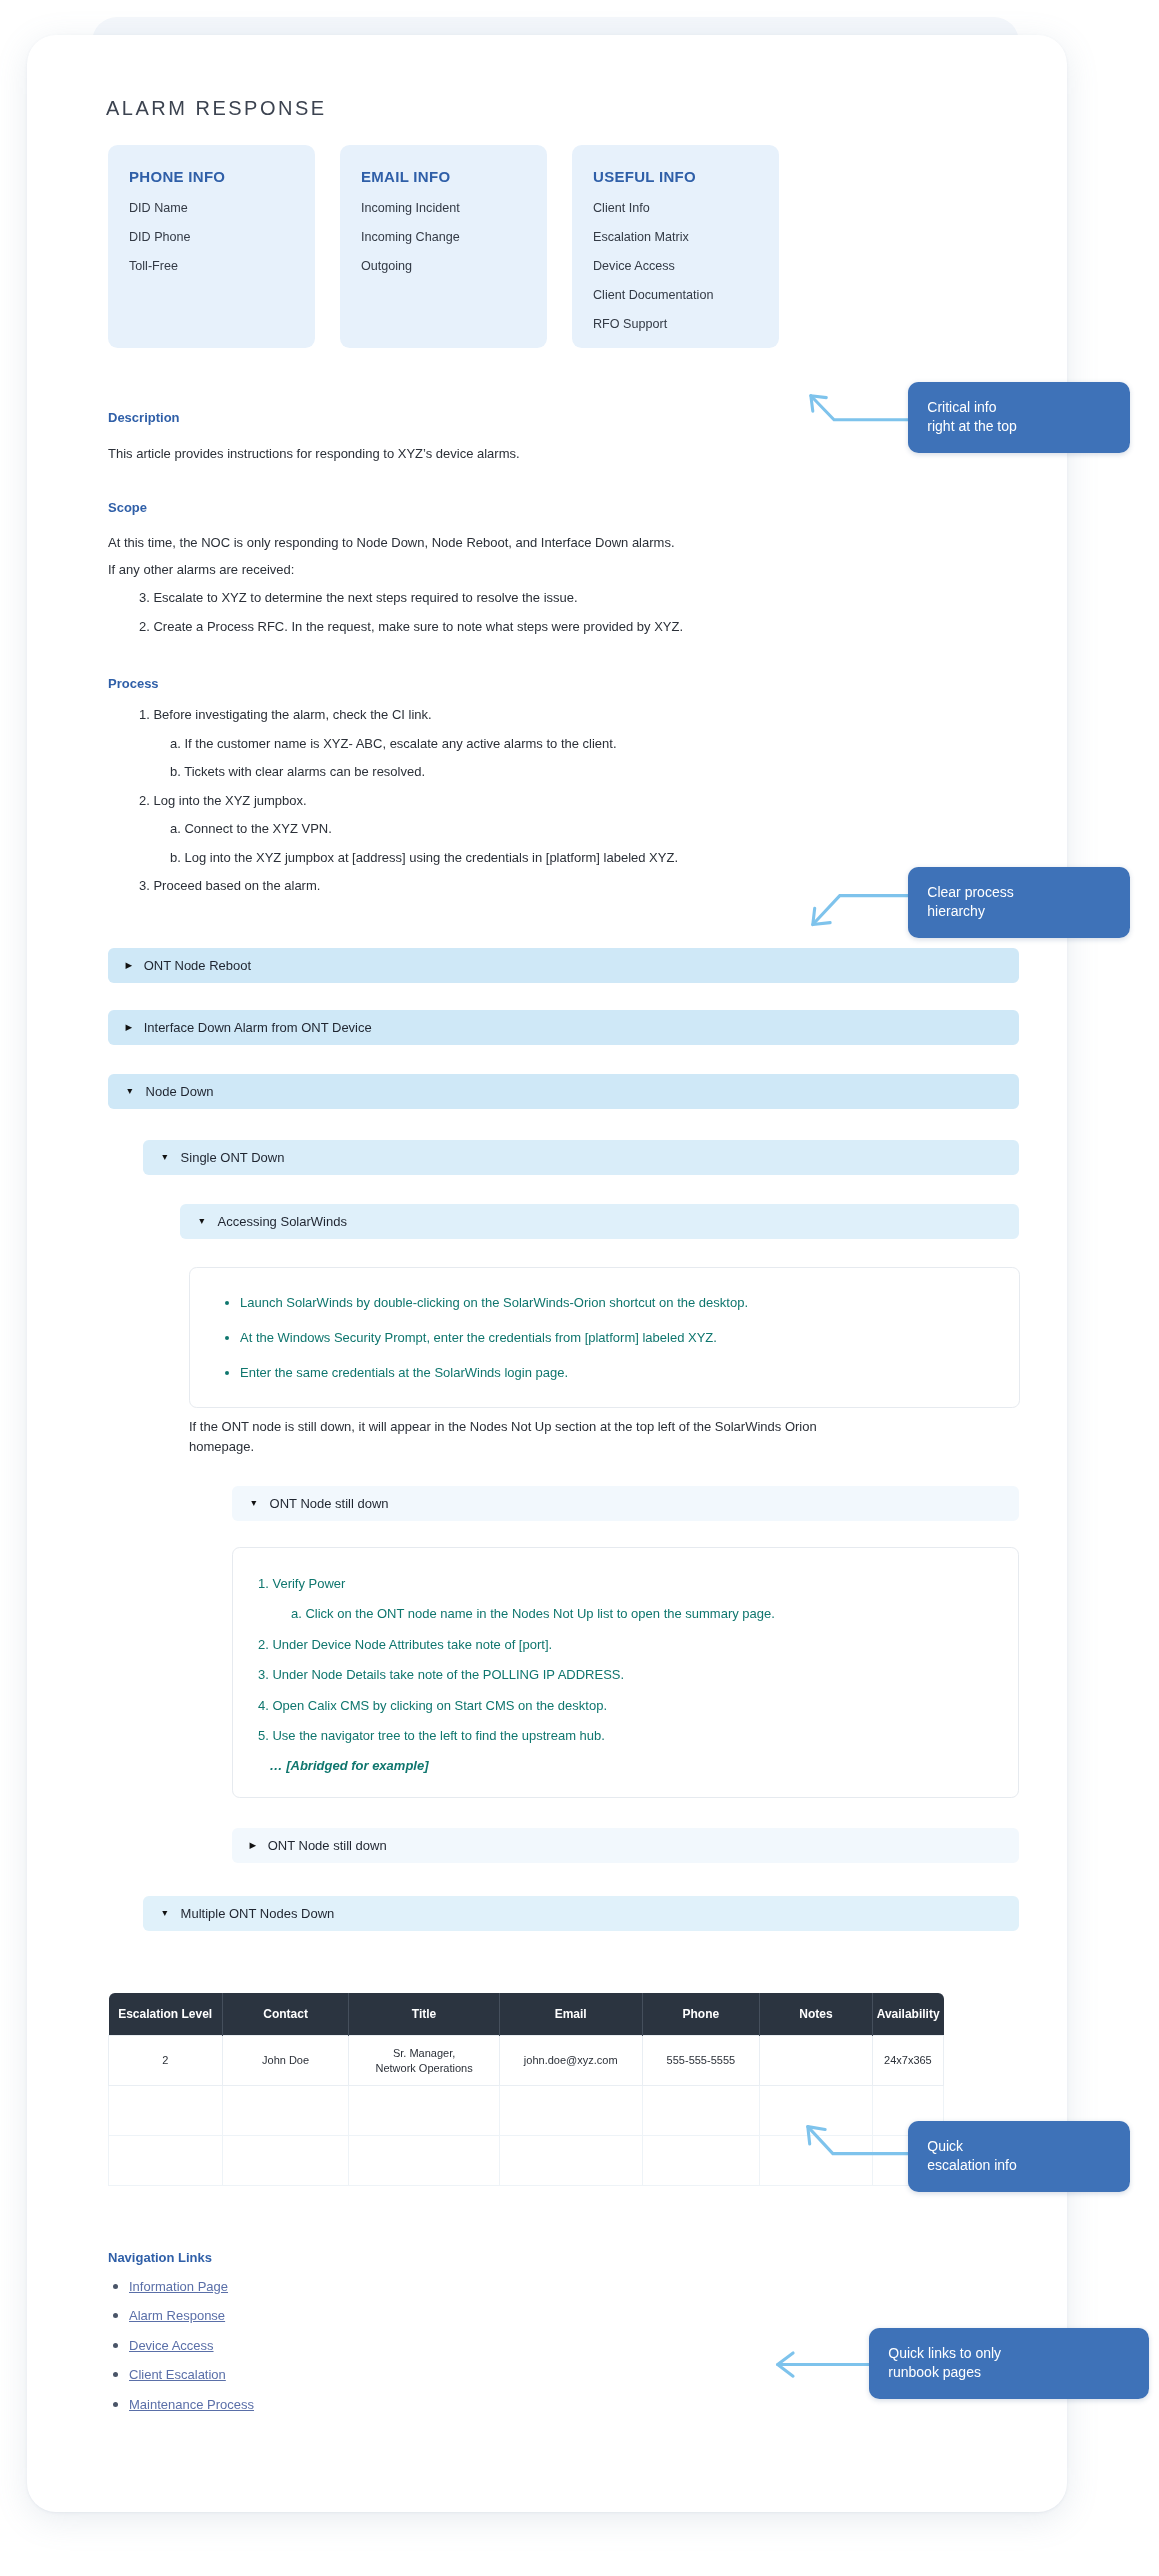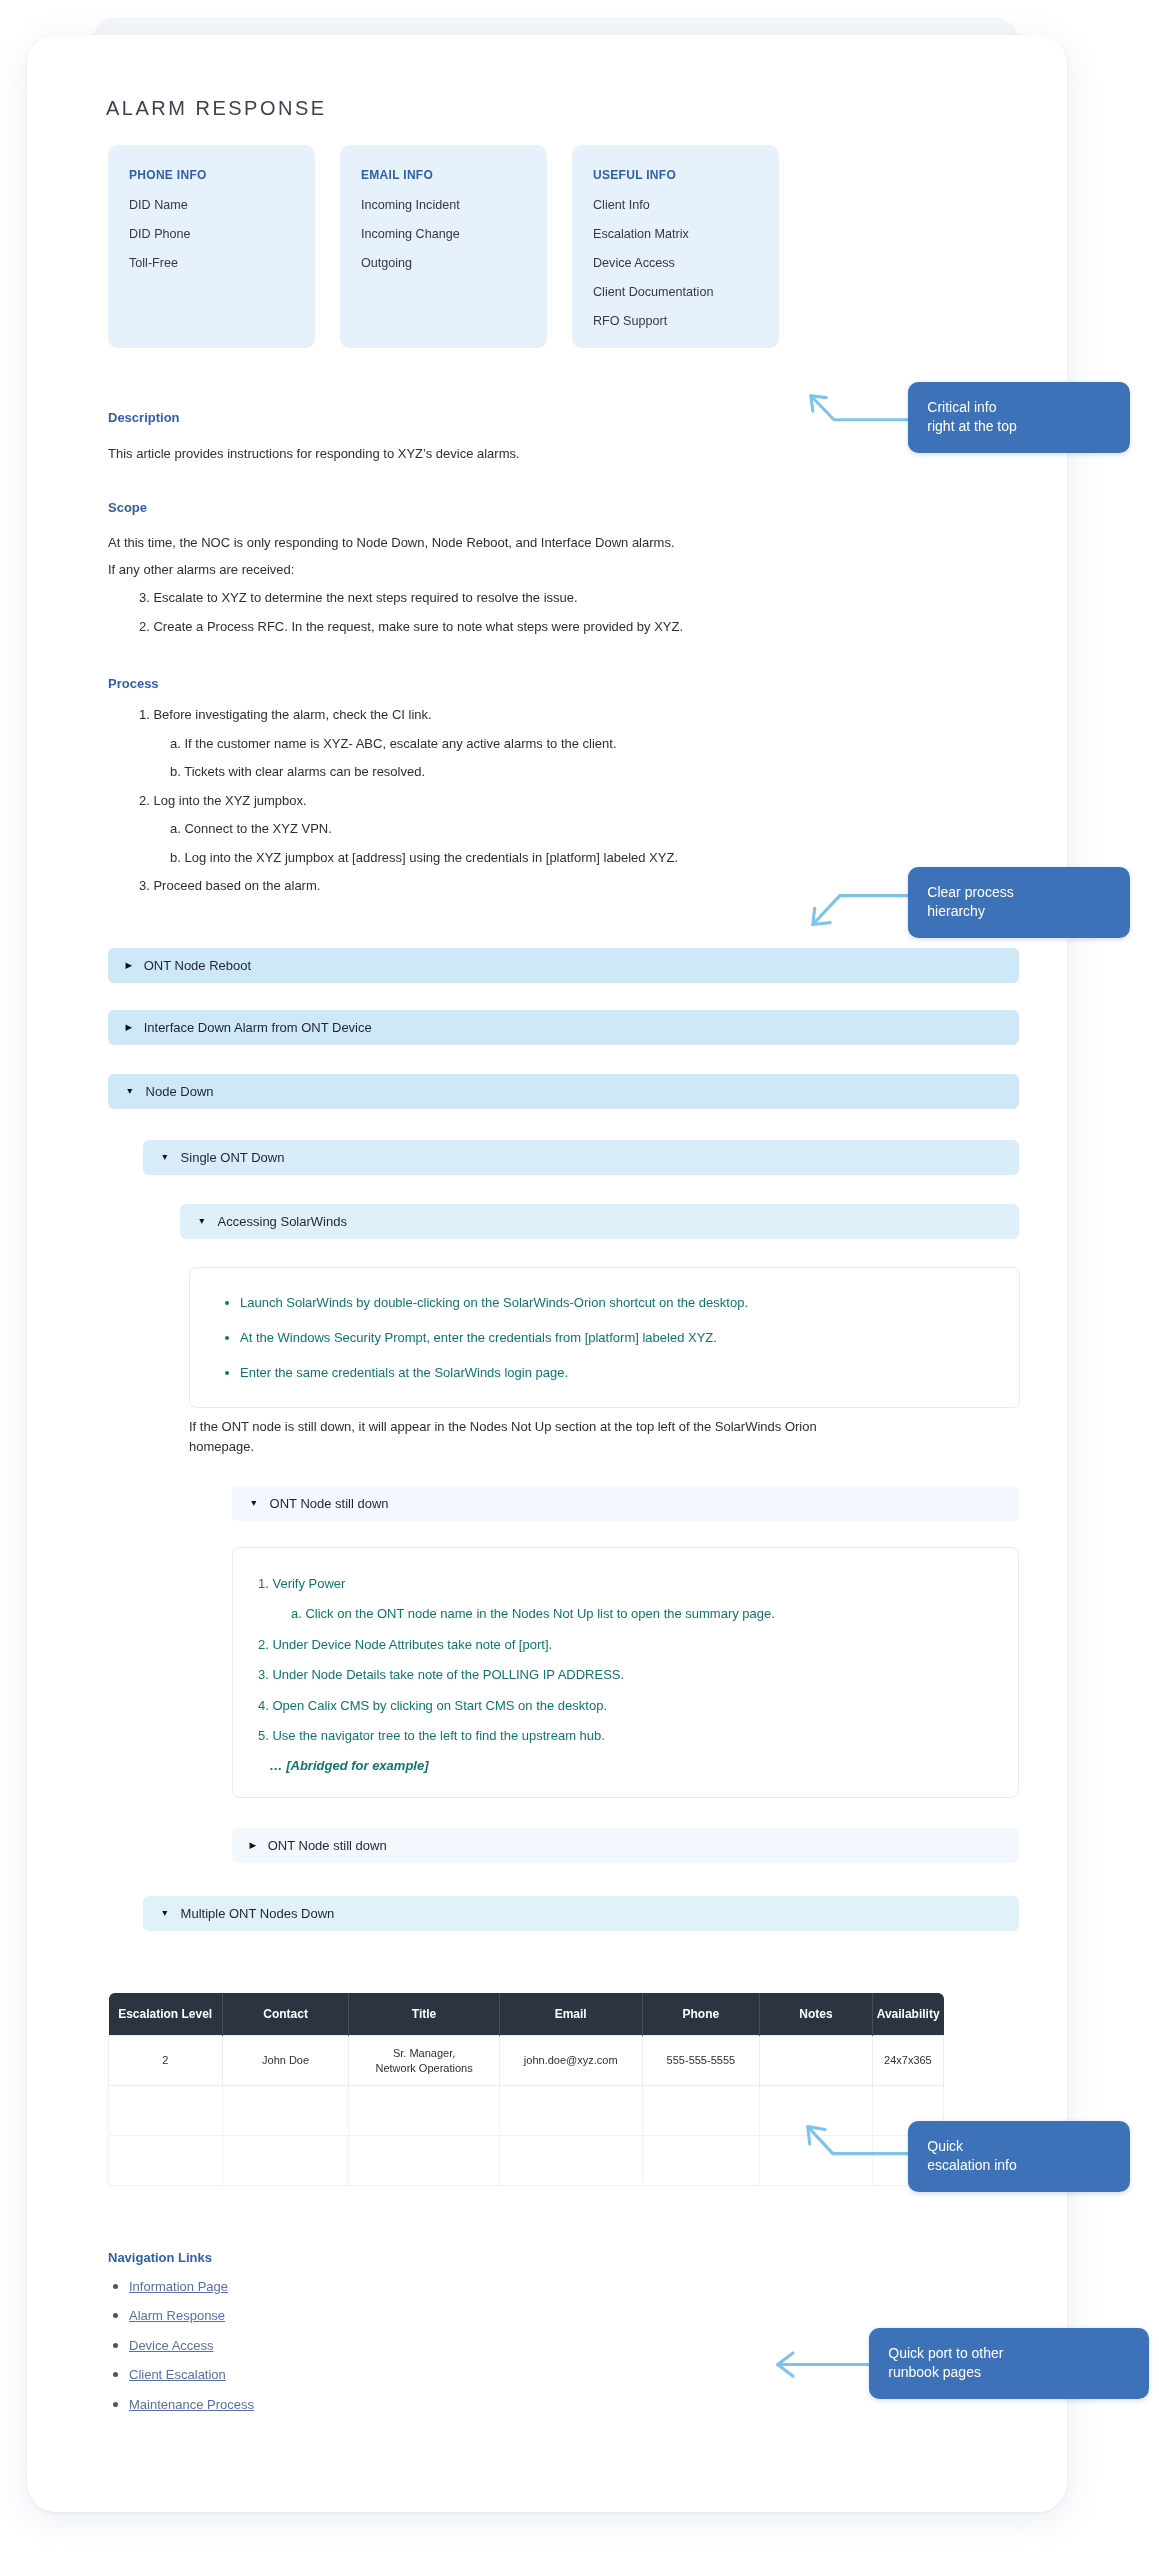--- a/index.html
+++ b/index.html
@@ -32,21 +32,21 @@
   }
 
   
   .info-cards { position:absolute; left:108px; top:145px; width:908px; display:flex; gap:25px; }
   .info-card {
     width:207px; height:203px;
     background:#e7f1fb; border-radius:9.7px;
     padding:23px 21px 0 21px;
   }
   .info-card-title {
-    font-size:12px; font-weight:700; color:#2f5fa8; letter-spacing:0.3px;
+    font-size:15px; font-weight:700; color:#2f5fa8; letter-spacing:0.3px;
     margin-bottom:17.4px;
   }
   .info-card-item { font-size:12.6px; color:#333a45; line-height:1.0; margin-bottom:16.4px; }
 
   
   .sec-h {
     position:absolute; left:108px;
     font-size:13px; font-weight:700; color:#2f5fa8;
   }
   .para { position:absolute; left:108px; font-size:13px; color:#2b3038; line-height:1.55; }
@@ -311,18 +311,18 @@
   <div class="callout" style="left:908px; top:2121px;">
     <div>Quick</div>
     <div>escalation info</div>
   </div>
 
   <svg class="arrow-svg" style="left:768px; top:2347px; width:135px; height:39px;" viewBox="0 0 140 40" width="135" height="39">
     <path d="M138 18 L10 18" stroke="#7ec3ec" stroke-width="3.2" fill="none" stroke-linecap="round"></path>
     <path d="M10 18 L26 6 M10 18 L26 30" stroke="#7ec3ec" stroke-width="3.2" fill="none" stroke-linecap="round"></path>
   </svg>
   <div class="callout" style="left:869px; top:2328px; width:280px;">
-    <div>Quick port to other</div>
+    <div>Quick links to only</div>
     <div>runbook pages</div>
   </div>
 
 </div>
 
 
 </body></html>

